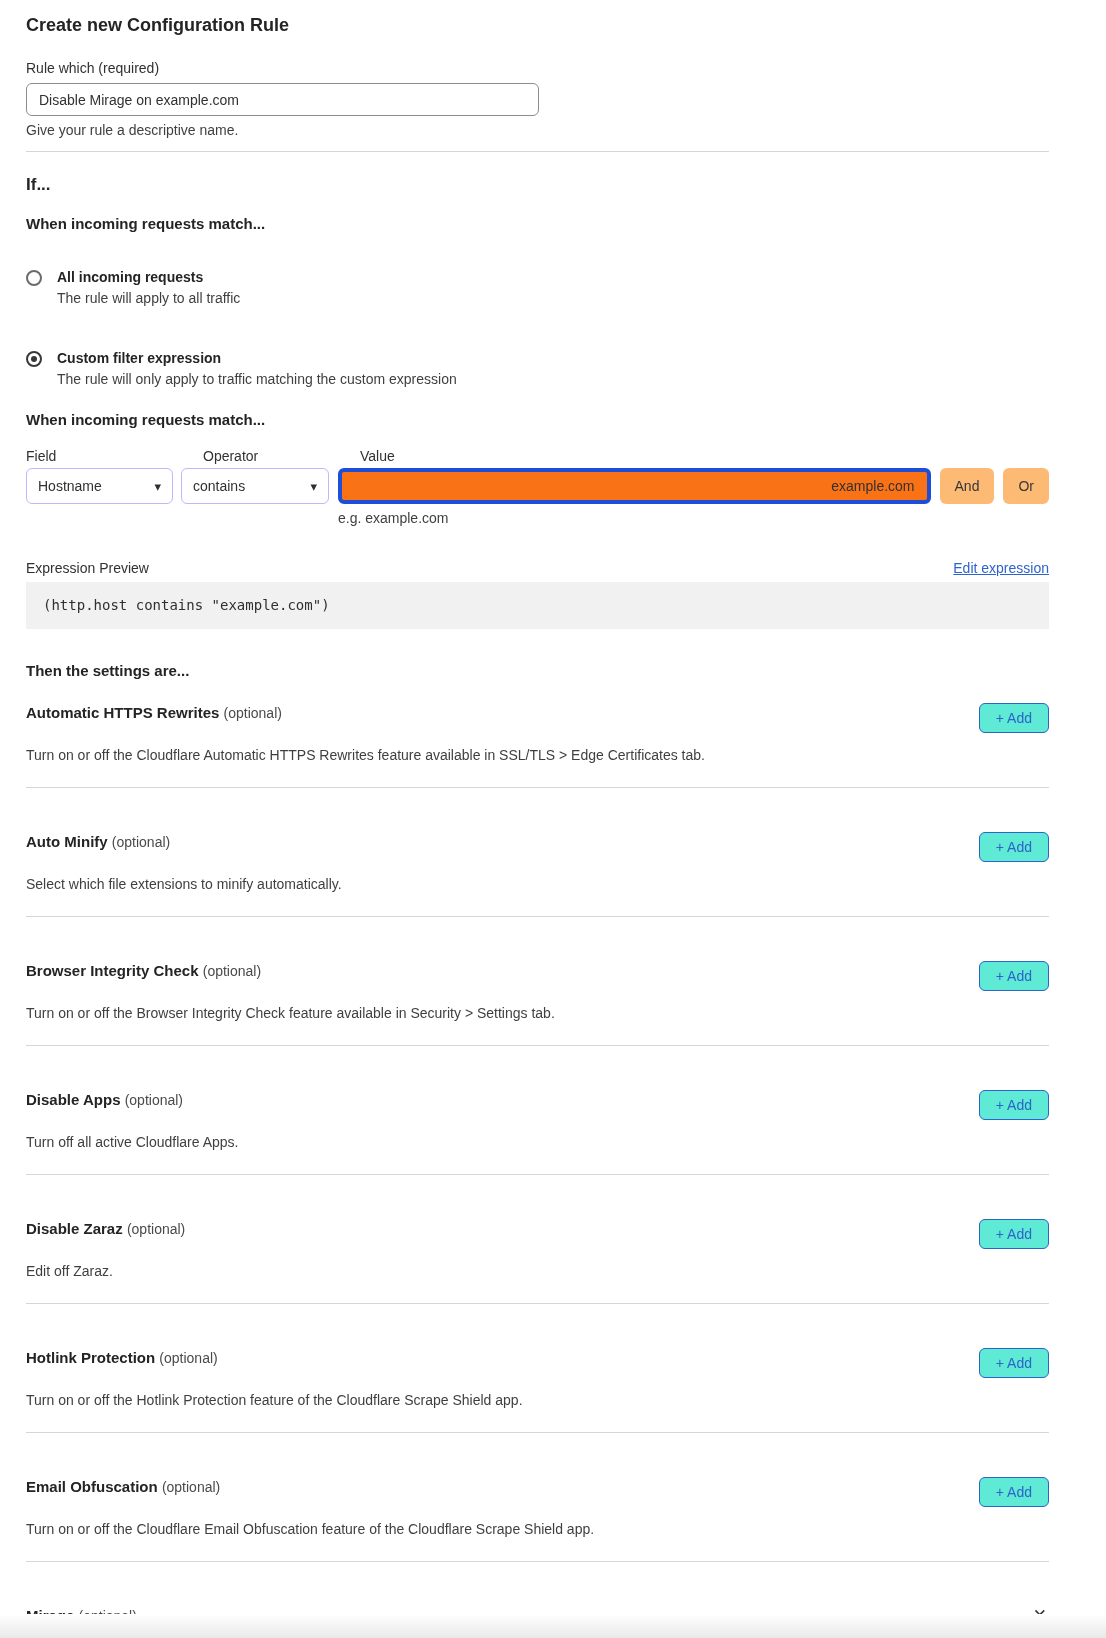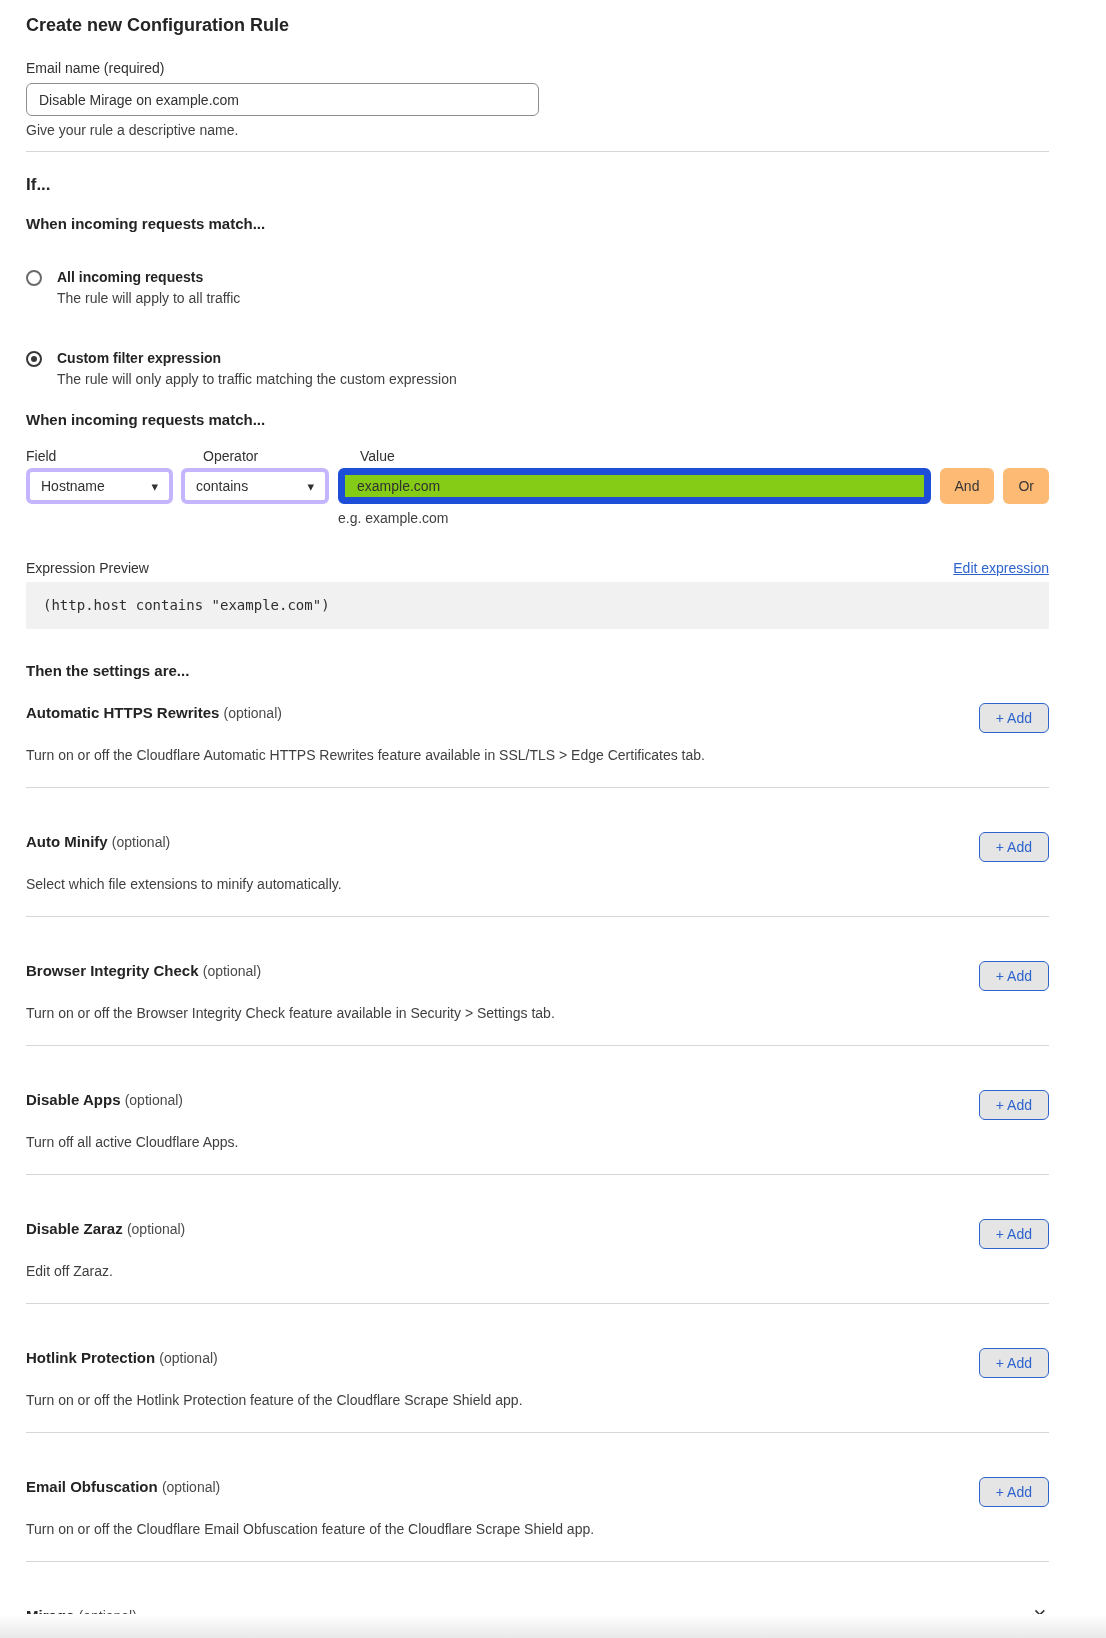--- a/index.html
+++ b/index.html
@@ -43,31 +43,31 @@
   .radio-desc{margin-top:4px;font-size:14px;line-height:17px;color:#3f3f3f;}
 
   .builder-heading{margin-top:23px;font-size:15px;line-height:18px;font-weight:700;color:#242424;}
   .col-labels{margin-top:19px;display:flex;font-size:14px;line-height:17px;color:#313131;}
   .col-labels .lab-field{width:155px;}
   .col-labels .lab-op{width:157px;margin-left:22px;}
   .col-labels .lab-value{flex:1;}
 
   .controls{margin-top:3px;display:flex;align-items:stretch;height:36px;}
   .select{
-    box-sizing:border-box;border:4px solid #c4b5fd;border-radius:6px;background:#fff;
+    box-sizing:border-box;border:1px solid #c4b5fd;border-radius:6px;background:#fff;
     display:flex;align-items:center;justify-content:space-between;
     padding:0 11px;font-size:14px;color:#313131;cursor:pointer;
   }
   .select.sel-field{width:147px;margin-right:8px;}
   .select.sel-op{width:148px;margin-right:9px;}
   .chevron{font-size:13px;color:#303030;margin-left:8px;}
   .value-input{
     flex:1;box-sizing:border-box;height:36px;margin-right:9px;
-    border:7px solid #1d4ed8;background:#84cc16;border-radius:6px;
-    padding:0 12px;font-size:14px;color:#313131;font-family:"Liberation Sans",sans-serif;
+    border:4px solid #1d4ed8;background:#f97316;border-radius:6px;
+    padding:0 12px;font-size:14px;color:#313131;font-family:"Liberation Sans",sans-serif;text-align:right;
   }
   .btn-gray{
     box-sizing:border-box;height:36px;border:none;border-radius:6px;
     background:#fdba74;color:#363636;font-size:14px;padding:0 15px;
     font-family:"Liberation Sans",sans-serif;cursor:pointer;
   }
   .btn-gray.and{margin-right:9px;}
 
   .eg-helper{margin-top:6px;margin-left:312px;font-size:14px;line-height:17px;color:#3f3f3f;}
 
@@ -83,21 +83,21 @@
 
   .then-heading{margin-top:33px;font-size:15px;line-height:18px;font-weight:700;color:#242424;}
 
   .setting{padding:44px 0 23px 0;border-bottom:1px solid #d6d6d6;}
   .setting.first{padding-top:23px;}
   .setting.last{border-bottom:none;padding-bottom:0;}
   .setting-head{display:flex;justify-content:space-between;align-items:flex-start;}
   .setting-title{font-size:15px;line-height:20px;font-weight:700;color:#242424;}
   .optional{font-weight:400;font-size:14px;color:#4a4a4a;}
   .add-btn{
-    box-sizing:border-box;height:30px;border:1px solid #2d63cc;background:#e5e5e5;
+    box-sizing:border-box;height:30px;border:1px solid #2d63cc;background:#5eead4;
     color:#2d63cc;border-radius:6px;font-size:14px;padding:0 16px;
     font-family:"Liberation Sans",sans-serif;cursor:pointer;flex:none;
   }
   .setting-desc{margin-top:14px;font-size:14px;line-height:17px;color:#3f3f3f;}
 
   .close-x{
     font-size:17px;line-height:20px;color:#3a3a3a;cursor:pointer;
     margin-right:2px;flex:none;background:none;border:none;padding:0;
     font-family:"Liberation Sans",sans-serif;
   }
@@ -107,21 +107,21 @@
     background:linear-gradient(#ffffff,#e9e9e9);
   }
 </style>
 </head>
 <body>
 
 <div class="container">
 
   <div class="page-title">Create new Configuration Rule</div>
 
-  <div class="field-label">Email name (required)</div>
+  <div class="field-label">Rule which (required)</div>
   <input class="rule-input" type="text" value="Disable Mirage on example.com" style="">
   <div class="helper">Give your rule a descriptive name.</div>
 
   <hr class="divider">
 
   <div class="if-heading">If...</div>
   <div class="sub-heading">When incoming requests match...</div>
 
   <div class="radio-row first">
     <div class="radio-circle"></div>

